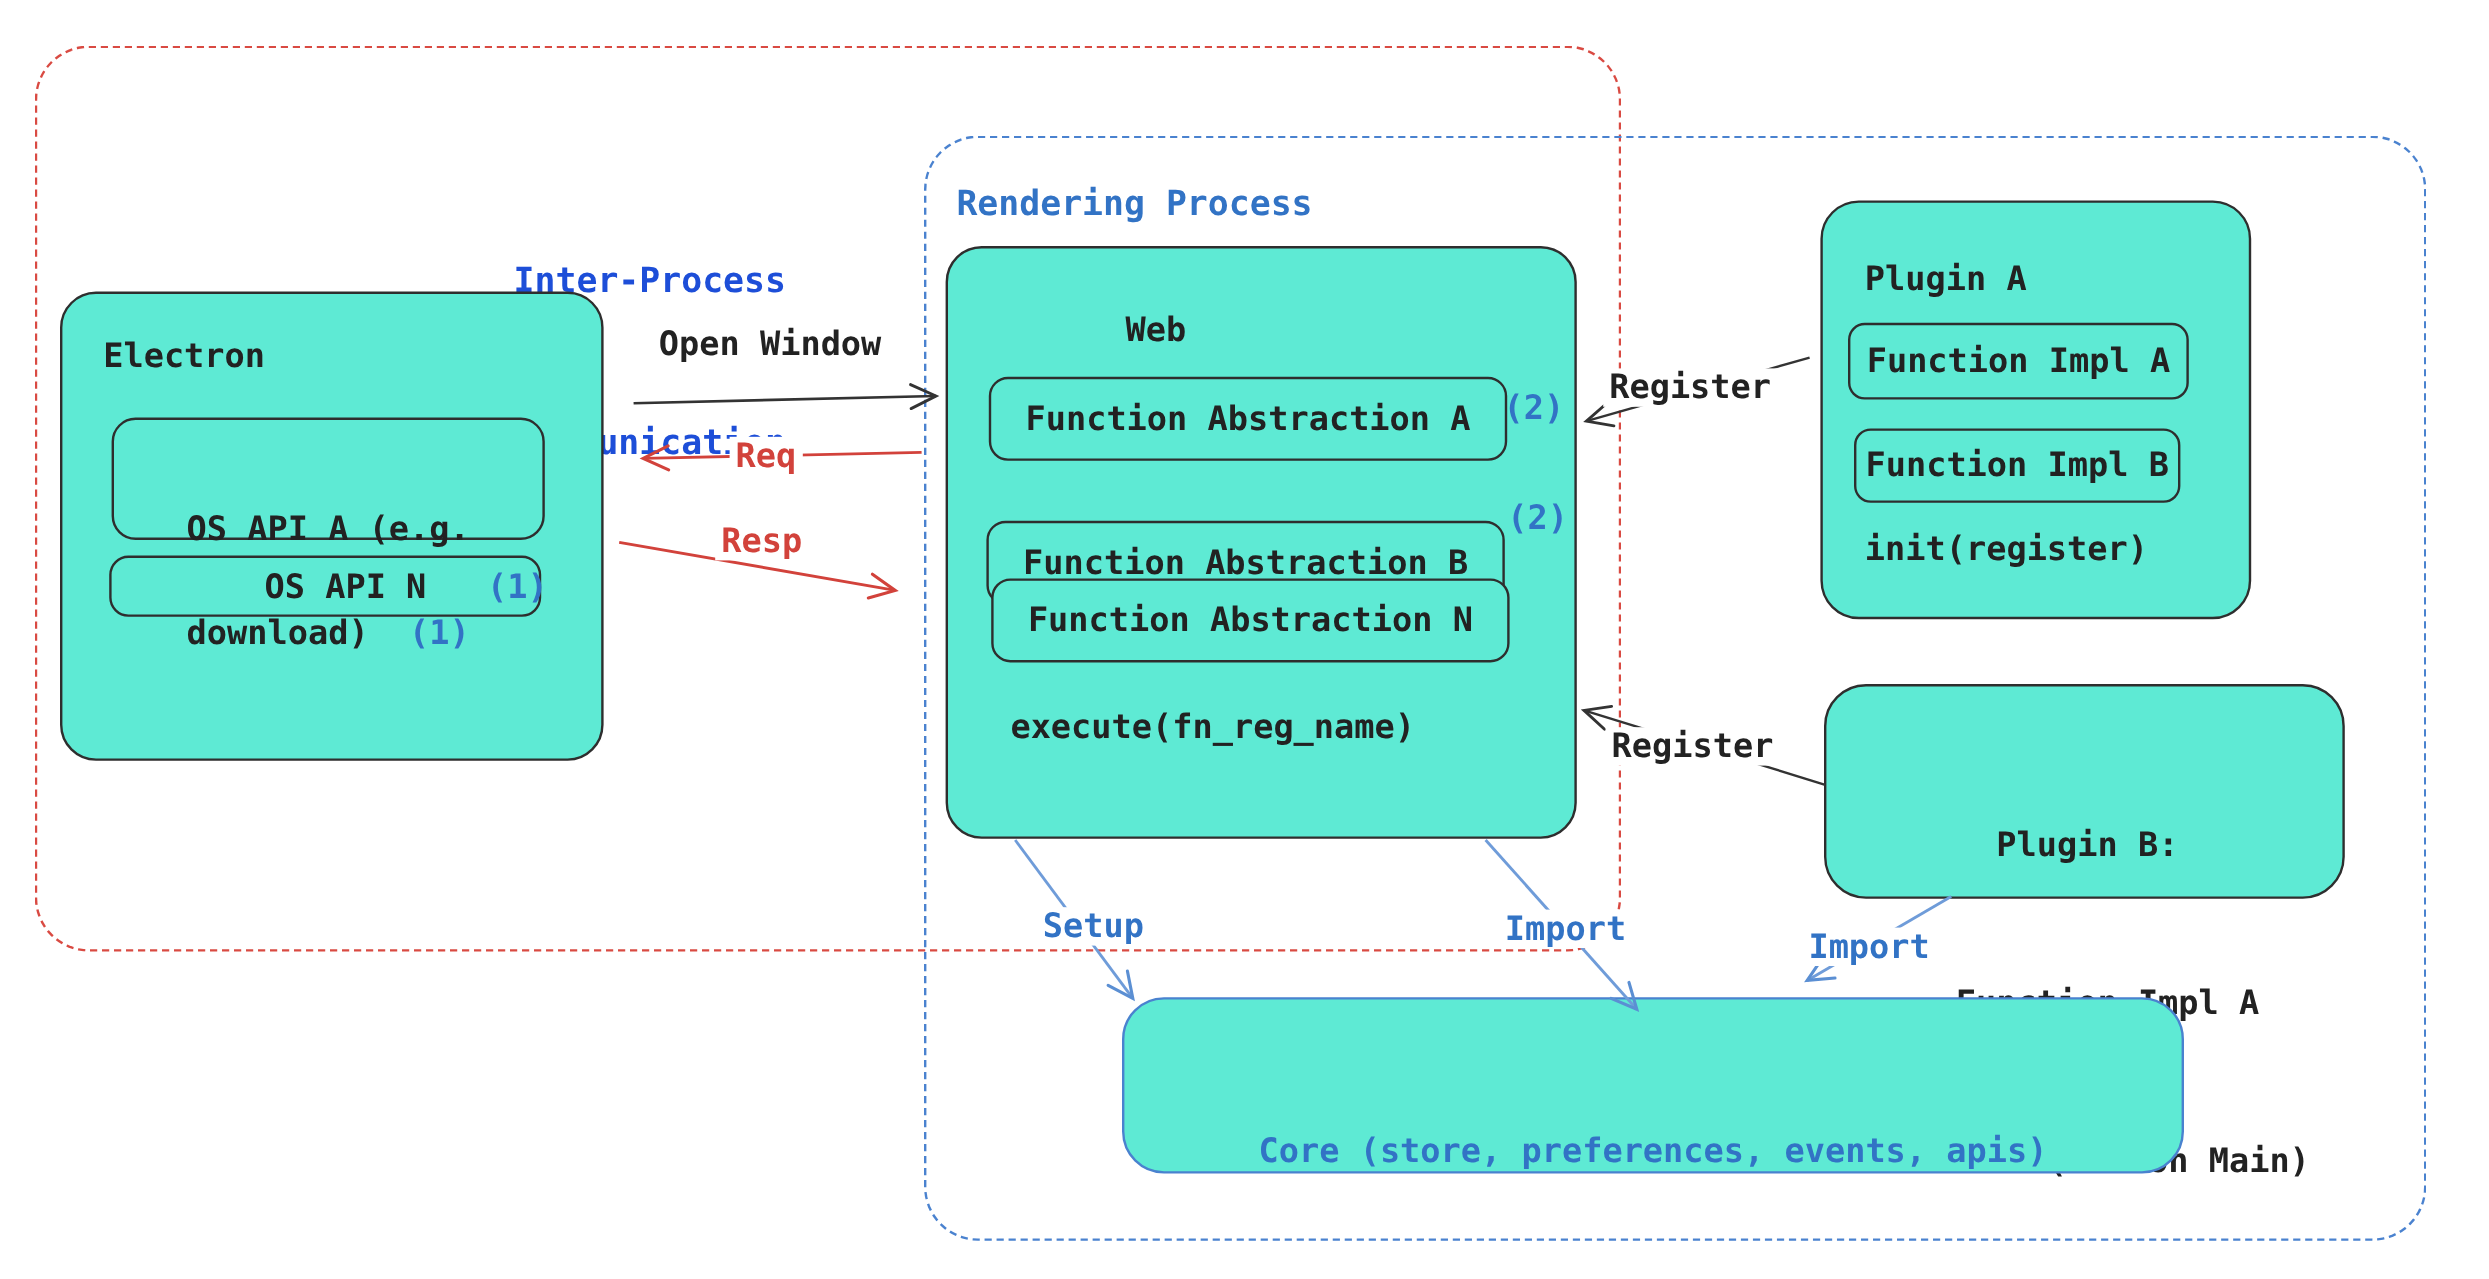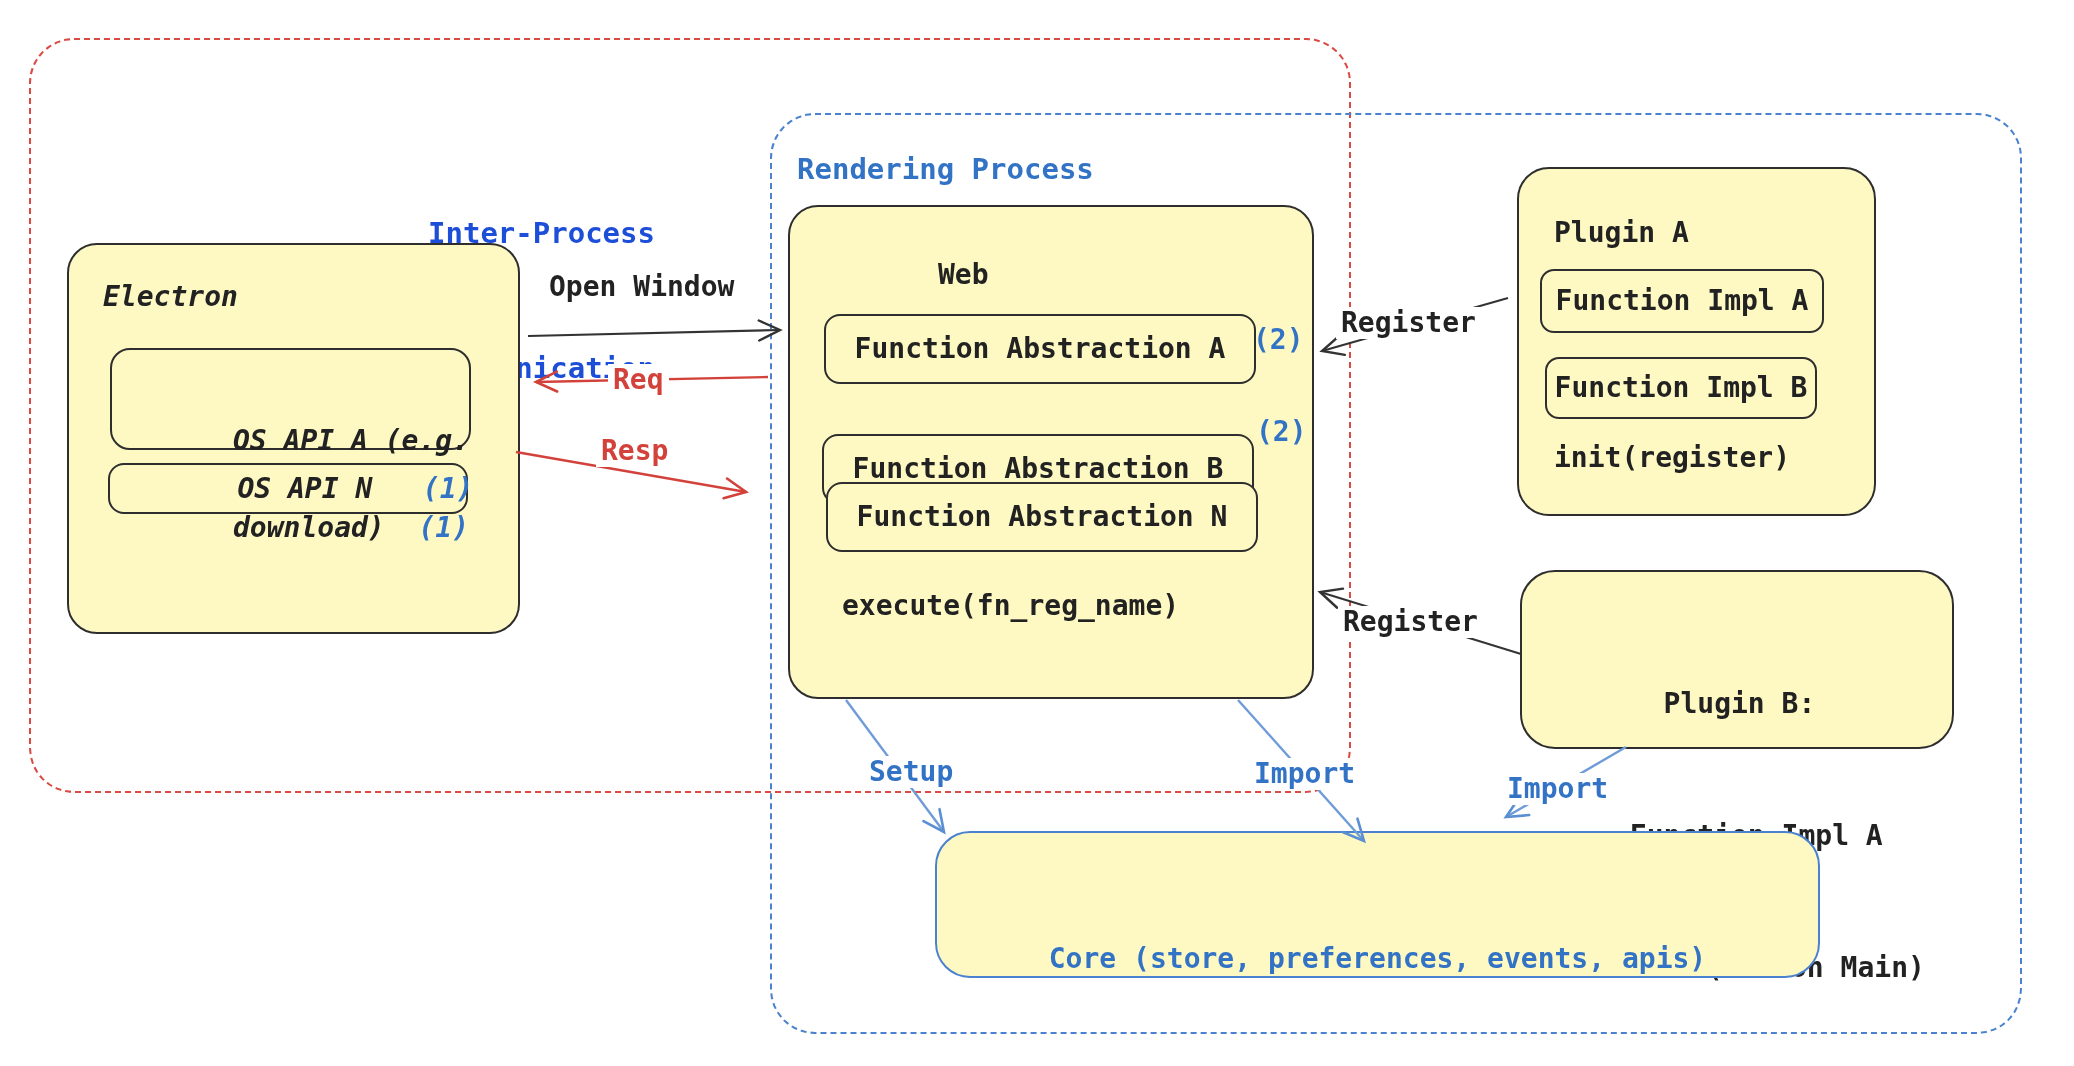--- a/index.html
+++ b/index.html
@@ -17,21 +17,21 @@
     border:2.5px dashed;
     border-radius:45px;
     background:transparent;
   }
   .region.red{border-color:#d94a42;}
   .region.blue{border-color:#4a82cf;}
   .box{
     position:absolute;
     border:2.5px solid #2e2e2e;
     border-radius:30px;
-    background:#fef9c3;
+    background:#5eead4;
   }
   .lbl{
     position:absolute;
     font-size:28px;
     line-height:32px;
     white-space:pre;
   }
   .lbl.red{color:#d2423b;}
   .lbl.blue{color:#3273c5;}
   .lbl.bg{background:#ffffff;padding:0 5px;}
@@ -55,24 +55,24 @@
 
   <div class="region red" style="left:29px;top:38px;width:1318px;height:751px;"></div>
   <div class="region blue" style="left:770px;top:113px;width:1248px;height:917px;"></div>
 
   <div class="region-title" style="left:428px;top:121px;color:#1d4ed8;">
     <div>Inter-Process</div>
     <div>Communication</div>
   </div>
   <div class="region-title" style="left:797px;top:147px;color:#3273c5;">Rendering Process</div>
 
-  <div class="box" style="left:67px;top:243px;width:449px;height:387px;font-style:italic;">
+  <div class="box" style="left:50px;top:243px;width:449px;height:387px;">
     <div class="lbl" style="left:34px;top:36px;">Electron</div>
     <div class="box" style="left:41px;top:103px;width:357px;height:98px;border-radius:20px;border-width:2px;">
-      <div class="lbl" style="left:0;top:18px;width:100%;text-align:right;line-height:29px;">
+      <div class="lbl" style="left:0;top:18px;width:100%;text-align:center;line-height:29px;">
         <div>OS API A (e.g.</div>
         <div><span>download)</span><span>&nbsp;&nbsp;</span><span class="ref">(1)</span></div>
       </div>
     </div>
     <div class="box centered" style="left:39px;top:218px;width:356px;height:47px;border-radius:16px;border-width:2px;">
       <div class="lbl" style="position:static;">
         <span>OS API N</span><span>&nbsp;&nbsp;&nbsp;</span><span class="ref">(1)</span>
       </div>
     </div>
   </div>

